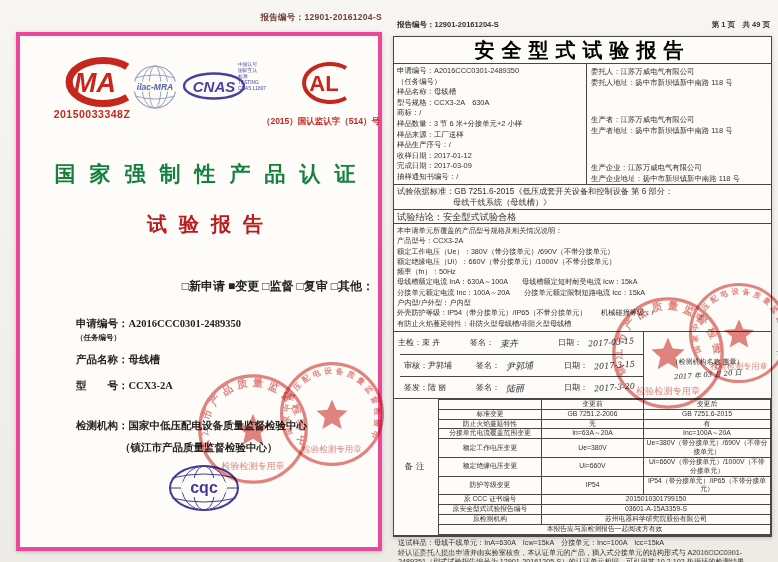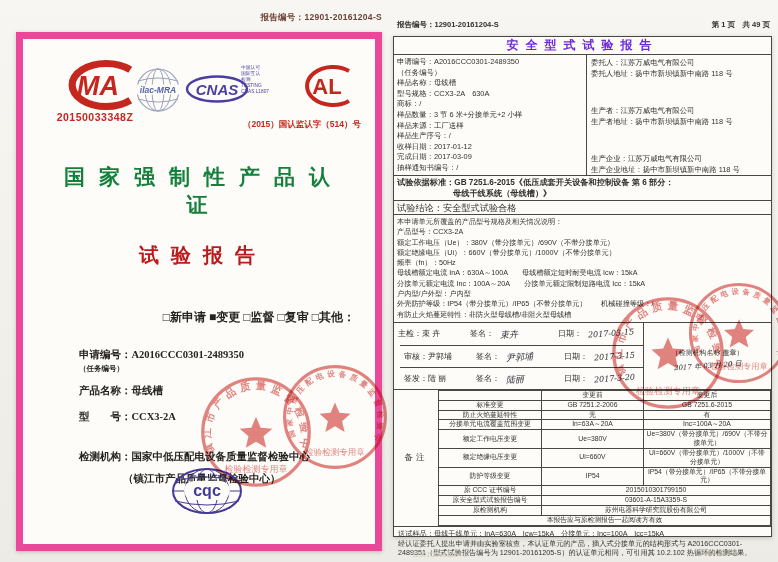--- a/index.html
+++ b/index.html
@@ -8,22 +8,22 @@
     position:relative; overflow:hidden;
     background:linear-gradient(#f7f6f2, #ecebe5);
     font-family:"Liberation Sans","DejaVu Sans",sans-serif;
     color:#2e2b28;
   }
   .page { position:absolute; background:#fdfcf8; box-shadow:0 1px 4px rgba(60,50,40,.25); }
 
   
   .hdr-left-report { position:absolute; left:16px; top:12px; width:366px; text-align:right;
     font-size:8.5px; font-weight:bold; color:#6e4236; letter-spacing:.3px; }
-  .page-left { left:16px; top:32px; width:366px; height:519px; border:7px solid #ec4899;
-    padding:16px 20px 0 16px; font-family:"Liberation Serif","DejaVu Serif",serif; }
+  .page-left { left:16px; top:32px; width:366px; height:519px; border:4px solid #ec4899;
+    padding:16px 4px 0 16px; font-family:"Liberation Serif","DejaVu Serif",serif; }
   .logo-row { position:relative; height:94px; }
   .logo-abs { position:absolute; }
   .cma-num { position:absolute; left:6px; top:56px; width:100px; text-align:center;
     color:#c5271f; font-weight:bold; font-size:10.5px; letter-spacing:.5px;
     font-family:"Liberation Sans",sans-serif; }
   .cnas-lines { position:absolute; left:202px; top:10px; color:#4a3f9f;
     font-size:4.8px; line-height:1.25; font-family:"Liberation Sans",sans-serif; }
   .cert-line { position:absolute; right:-6px; top:64px; color:#c5271f; font-weight:bold;
     font-size:8.5px; font-family:"Liberation Sans",sans-serif; }
   .lp-title { margin-top:14px; text-align:center; font-size:21px; font-weight:bold;
@@ -38,29 +38,29 @@
   .mb26 { margin-bottom:26px; }
   .agency2 { margin-top:8px; margin-left:44px; font-size:10.5px; font-weight:bold; }
   .cqc-wrap { position:absolute; left:148px; top:428px; }
 
   
   .rp-header { position:absolute; left:397px; top:20px; width:373px; display:flex;
     justify-content:space-between; font-size:7.5px; font-weight:bold; color:#33302c; }
   .page-right { left:393px; top:36px; width:379px; height:501px; border:1.3px solid #4a4745;
     font-size:7.4px; color:#33302c; display:flex; flex-direction:column; }
   .rp-title { height:27px; border-bottom:1px solid #4a4745; display:flex; align-items:center;
-    justify-content:center; font-size:12px; font-weight:bold; letter-spacing:7px;
-    font-family:"Liberation Serif","DejaVu Serif",serif; color:#6d28d9; }
+    justify-content:center; font-size:20px; font-weight:bold; letter-spacing:7px;
+    font-family:"Liberation Serif","DejaVu Serif",serif; color:#000000; }
   .rp-info { display:flex; height:121px; border-bottom:1px solid #4a4745; }
   .rp-info-left { width:193px; border-right:1px solid #4a4745; padding:2px 3px; }
   .rp-info-left div { height:10.6px; white-space:nowrap; overflow:hidden; }
   .rp-info-right { flex:1; padding:3px 4px; }
   .rp-group { margin-bottom:26px; }
   .rp-group div { height:11px; white-space:nowrap; overflow:hidden; }
-  .rp-standard { border-bottom:1px solid #4a4745; padding:1px 3px; font-size:8.2px; font-weight:bold; }
+  .rp-standard { border-bottom:1px solid #4a4745; padding:1px 3px; font-size:8.2px; font-weight:normal; }
   .rp-standard .l2 { padding-left:56px; }
   .rp-conclusion { border-bottom:1px solid #4a4745; padding:1px 3px; height:14px;
     font-size:9.2px; font-weight:normal; }
   .rp-coverage { border-bottom:1px solid #4a4745; padding:2px 3px; }
   .rp-coverage div { height:10.3px; white-space:pre; overflow:hidden; font-size:7.2px; }
   .rp-signs { display:flex; border-bottom:1px solid #4a4745; }
   .sign-rows { flex:1; }
   .sign-row { height:22px; display:flex; align-items:center; padding:0 4px; font-size:8px; }
   .sign-row + .sign-row { border-top:.8px solid #4a4745;margin-left:6px; }
   .sr-role { width:72px; }

